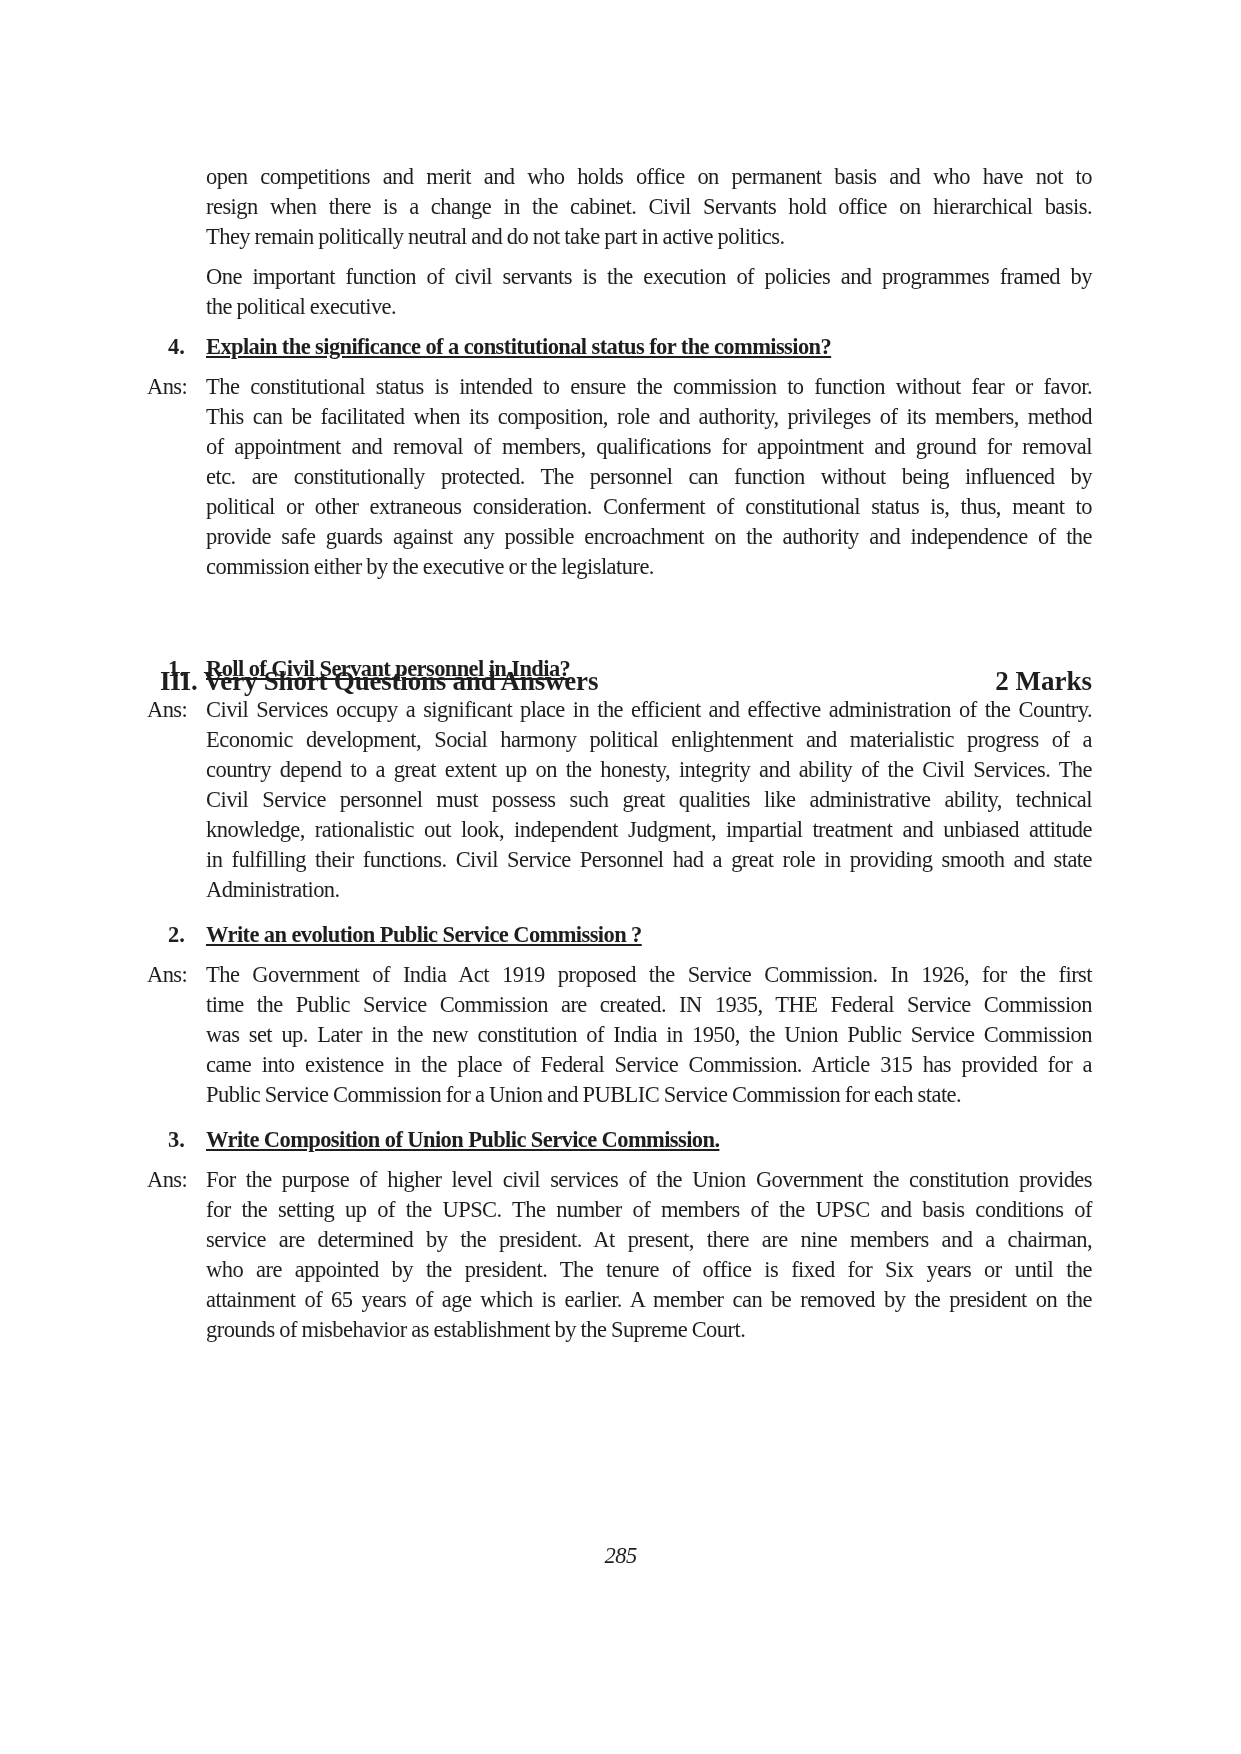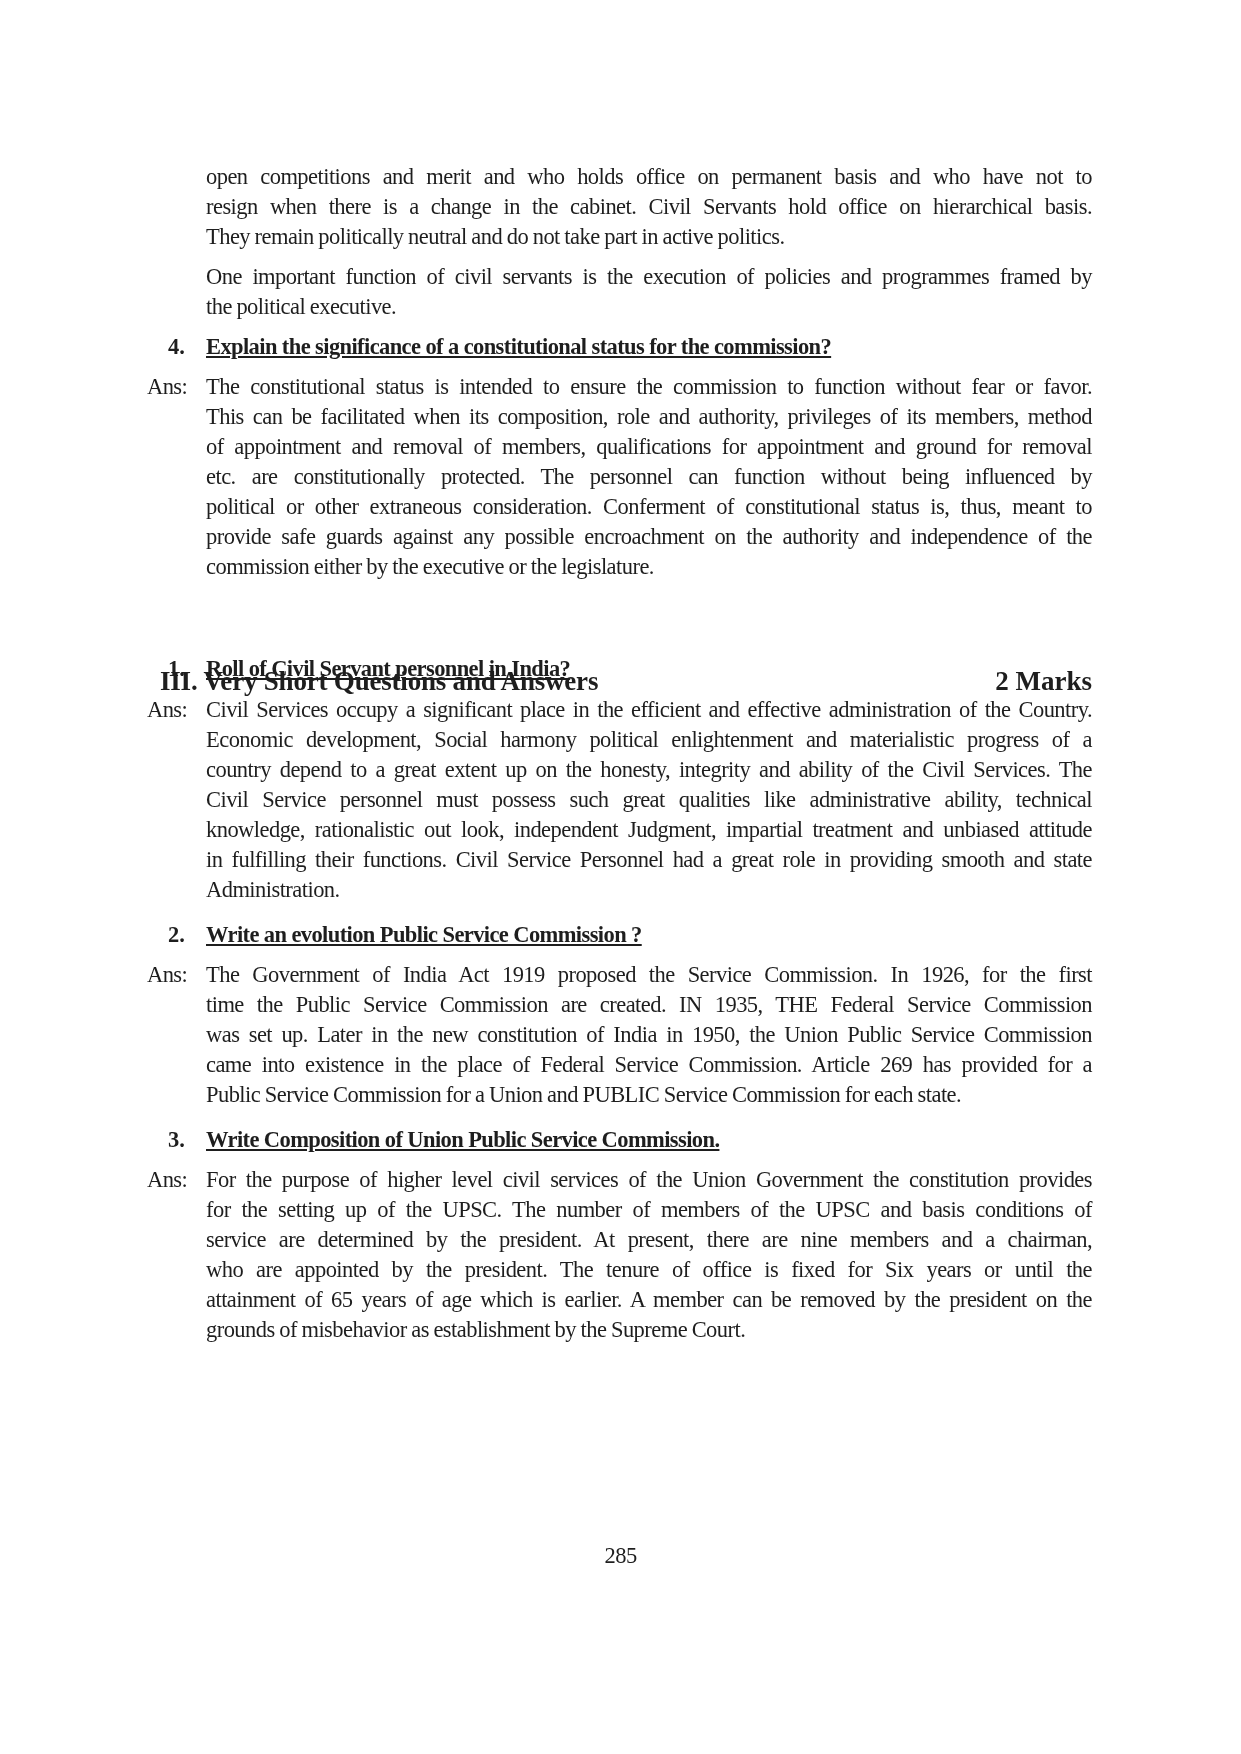--- a/index.html
+++ b/index.html
@@ -8,21 +8,21 @@
   .page { position: absolute; left: 0; top: 0; width: 1241px; height: 1754px; }
   .line { position: absolute; left: 206px; width: 886px; font-size: 22.5px;
     line-height: 33px; white-space: nowrap; letter-spacing: -0.55px;
     word-spacing: -0.5px; text-align: justify; text-align-last: justify; }
   .line.last { text-align-last: left; }
   .ans-label { position: absolute; left: 147px; font-size: 22.5px; line-height: 33px; letter-spacing: -0.6px; }
   .q-num { position: absolute; left: 168px; font-size: 22.5px; line-height: 33px; font-weight: bold; }
   .q-text { position: absolute; left: 206px; font-size: 22.5px; line-height: 33px; font-weight: bold; letter-spacing: -0.6px; white-space: nowrap; text-decoration: underline; }
   .section-title { position: absolute; left: 160px; top: 663px; font-size: 27px; font-weight: bold; line-height: 36px; letter-spacing: -0.2px; white-space: nowrap; }
   .section-marks { position: absolute; right: 149px; top: 663px; font-size: 27px; font-weight: bold; line-height: 36px; white-space: nowrap; }
-  .page-number { position: absolute; left: 0; width: 1241px; text-align: center; top: 1539px; font-size: 22.5px; line-height: 33px; letter-spacing: -0.5px; }
+  .page-number { position: absolute; left: 0; width: 1241px; text-align: center; top: 1539px; font-size: 22.5px; line-height: 33px; letter-spacing: -0.5px; font-style: italic; }
 </style>
 </head>
 <body>
 
 <div class="page">
 
   <div>
     <div class="line" style="top:160px">open competitions and merit and who holds office on permanent basis and who have not to</div>
     <div class="line" style="top:190px">resign when there is a change in the cabinet.  Civil Servants hold office on hierarchical basis.</div>
     <div class="line last" style="top:220px">They remain politically neutral and do not take part in active politics.</div>
@@ -64,21 +64,21 @@
     <div class="line last" style="top:873px">Administration.</div>
   </div>
 
   <div>
     <span class="q-num" style="top:918px">2.</span>
     <span class="q-text" style="top:918px">Write an evolution Public Service Commission ?</span>
     <span class="ans-label" style="top:958px">Ans:</span>
     <div class="line" style="top:958px">The Government of India Act 1919 proposed the Service Commission.  In 1926, for the first</div>
     <div class="line" style="top:988px">time the Public Service Commission are created.  IN 1935, THE Federal Service Commission</div>
     <div class="line" style="top:1018px">was set up.  Later in the new constitution of India in 1950, the Union Public Service Commission</div>
-    <div class="line" style="top:1048px">came into existence in the place of Federal Service Commission.  Article 269 has provided for a</div>
+    <div class="line" style="top:1048px">came into existence in the place of Federal Service Commission.  Article 315 has provided for a</div>
     <div class="line last" style="top:1078px">Public Service Commission for a Union and PUBLIC Service Commission for each state.</div>
   </div>
 
   <div>
     <span class="q-num" style="top:1123px">3.</span>
     <span class="q-text" style="top:1123px">Write Composition of Union Public Service Commission.</span>
     <span class="ans-label" style="top:1163px">Ans:</span>
     <div class="line" style="top:1163px">For the purpose of higher level civil services of the Union Government the constitution provides</div>
     <div class="line" style="top:1193px">for the setting up of the UPSC.  The number of members of the UPSC and basis conditions of</div>
     <div class="line" style="top:1223px">service are determined by the president.  At present, there are nine members and a chairman,</div>

